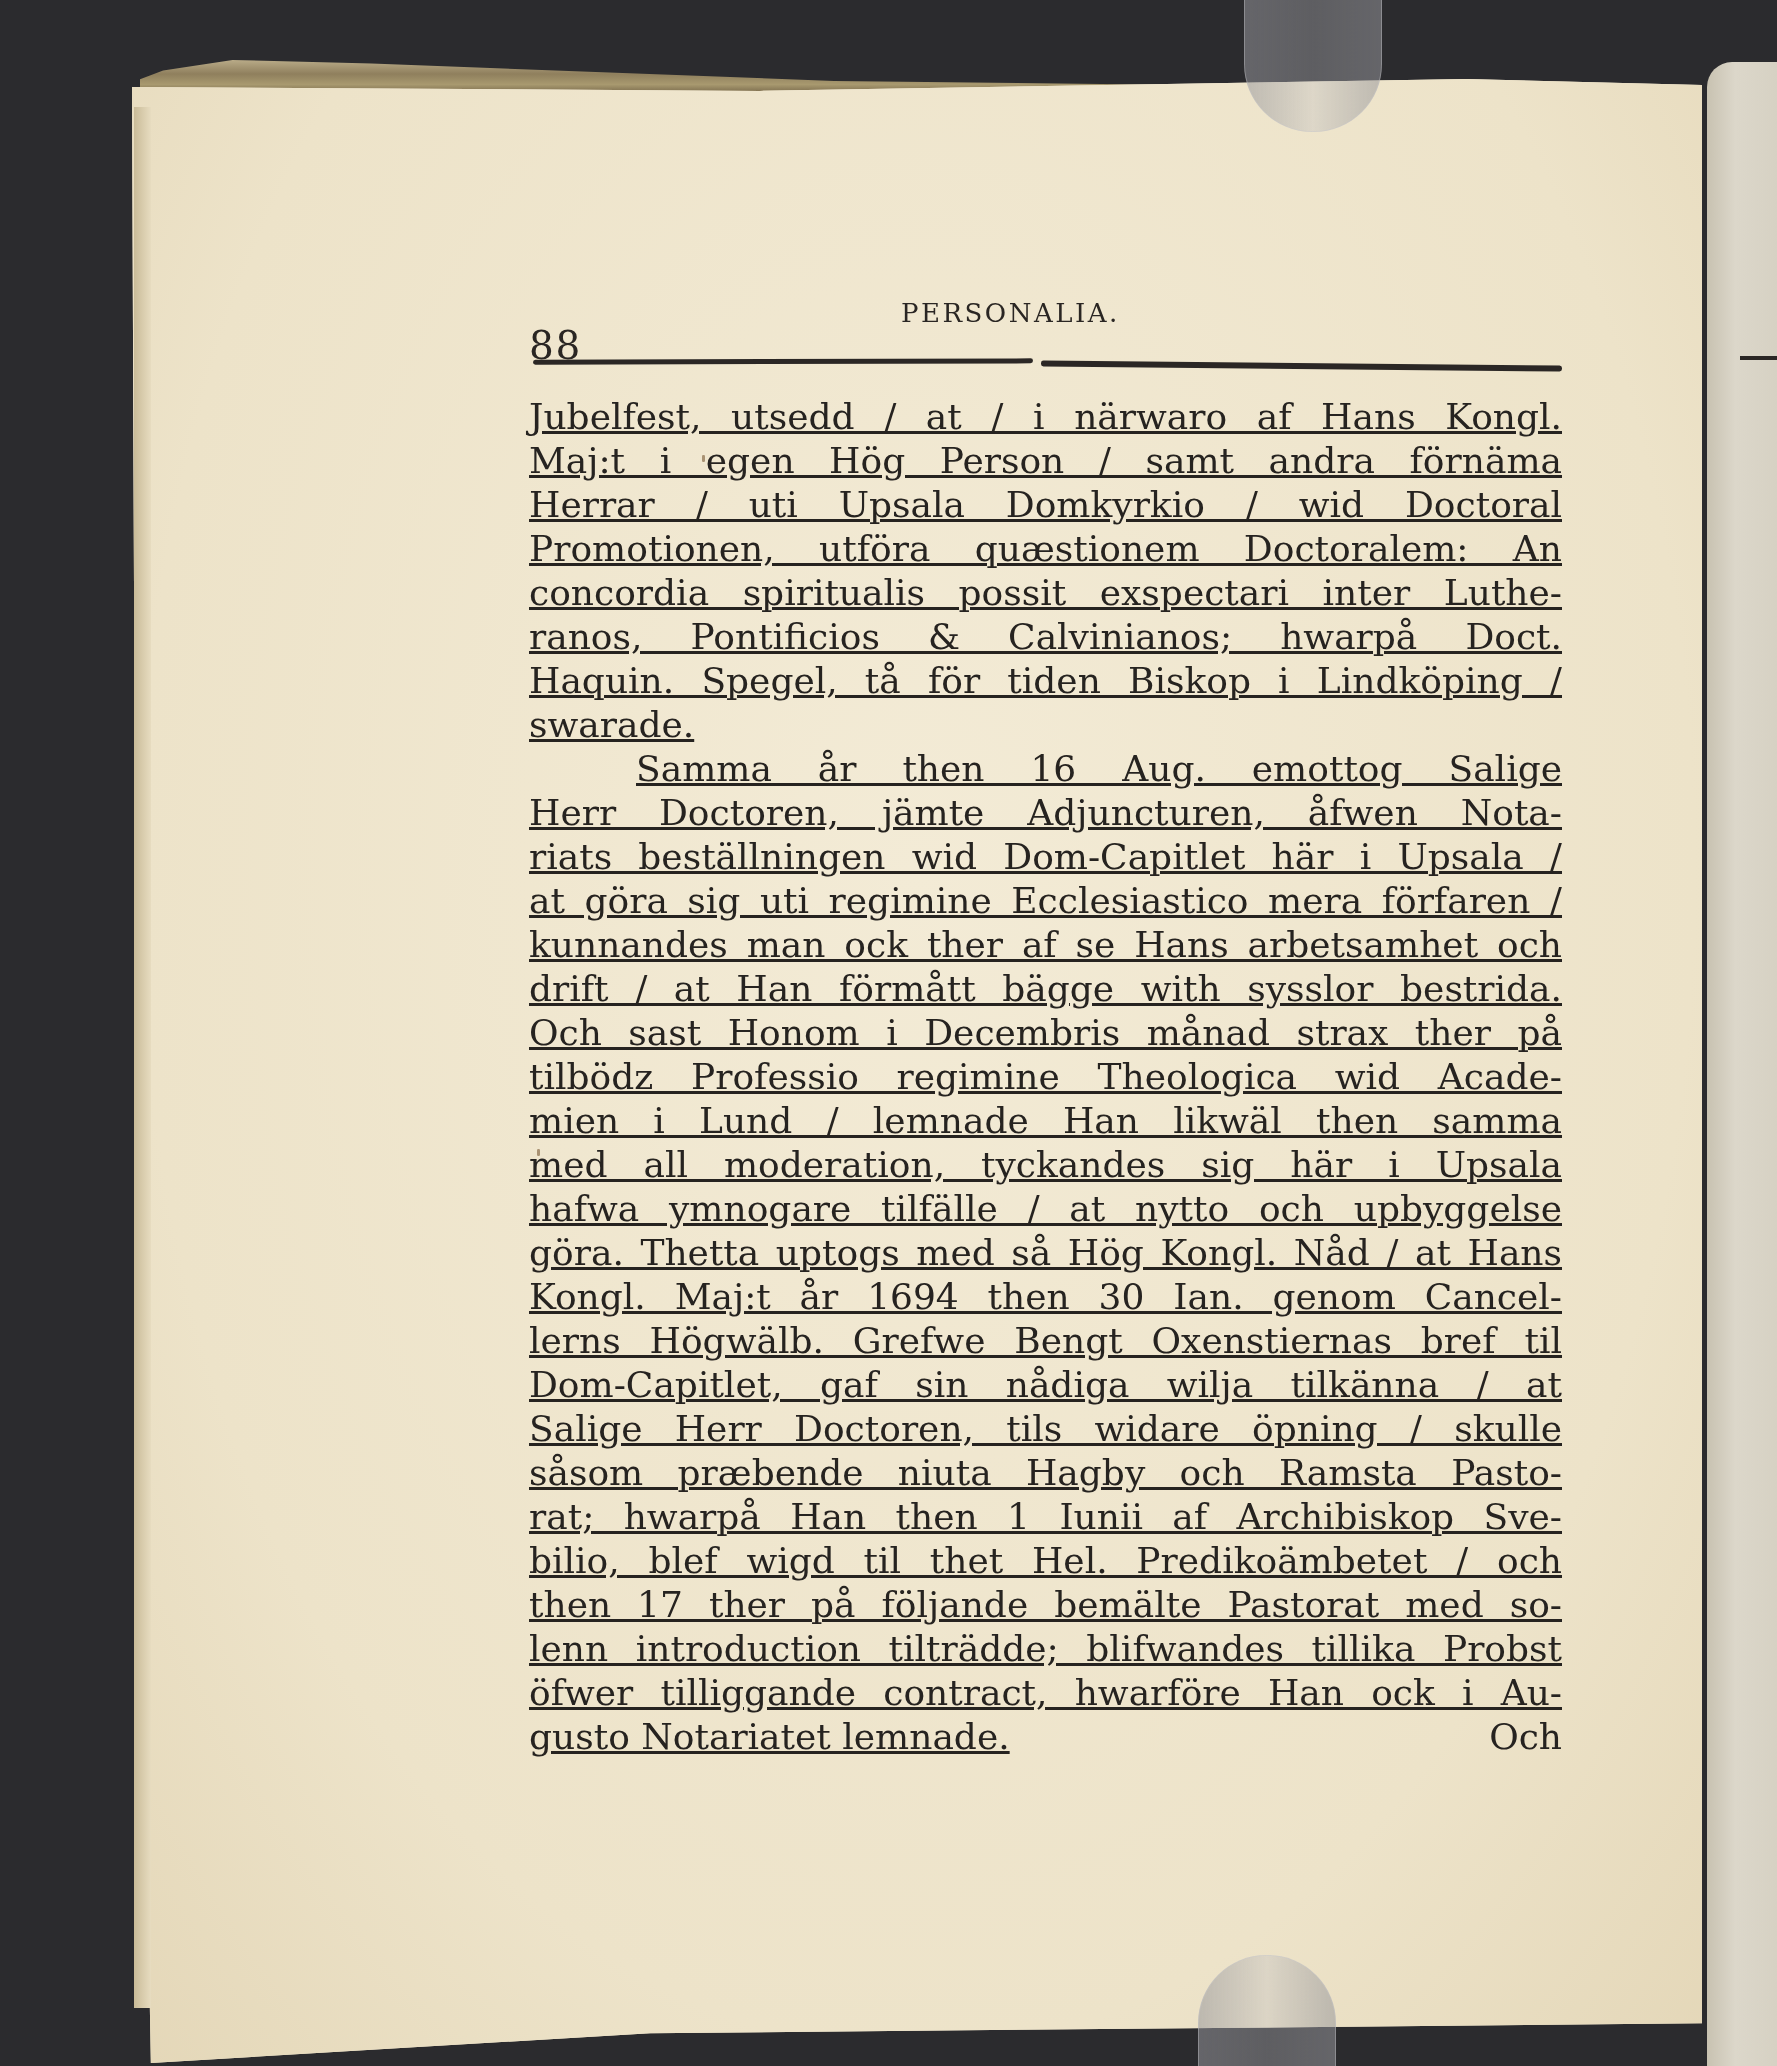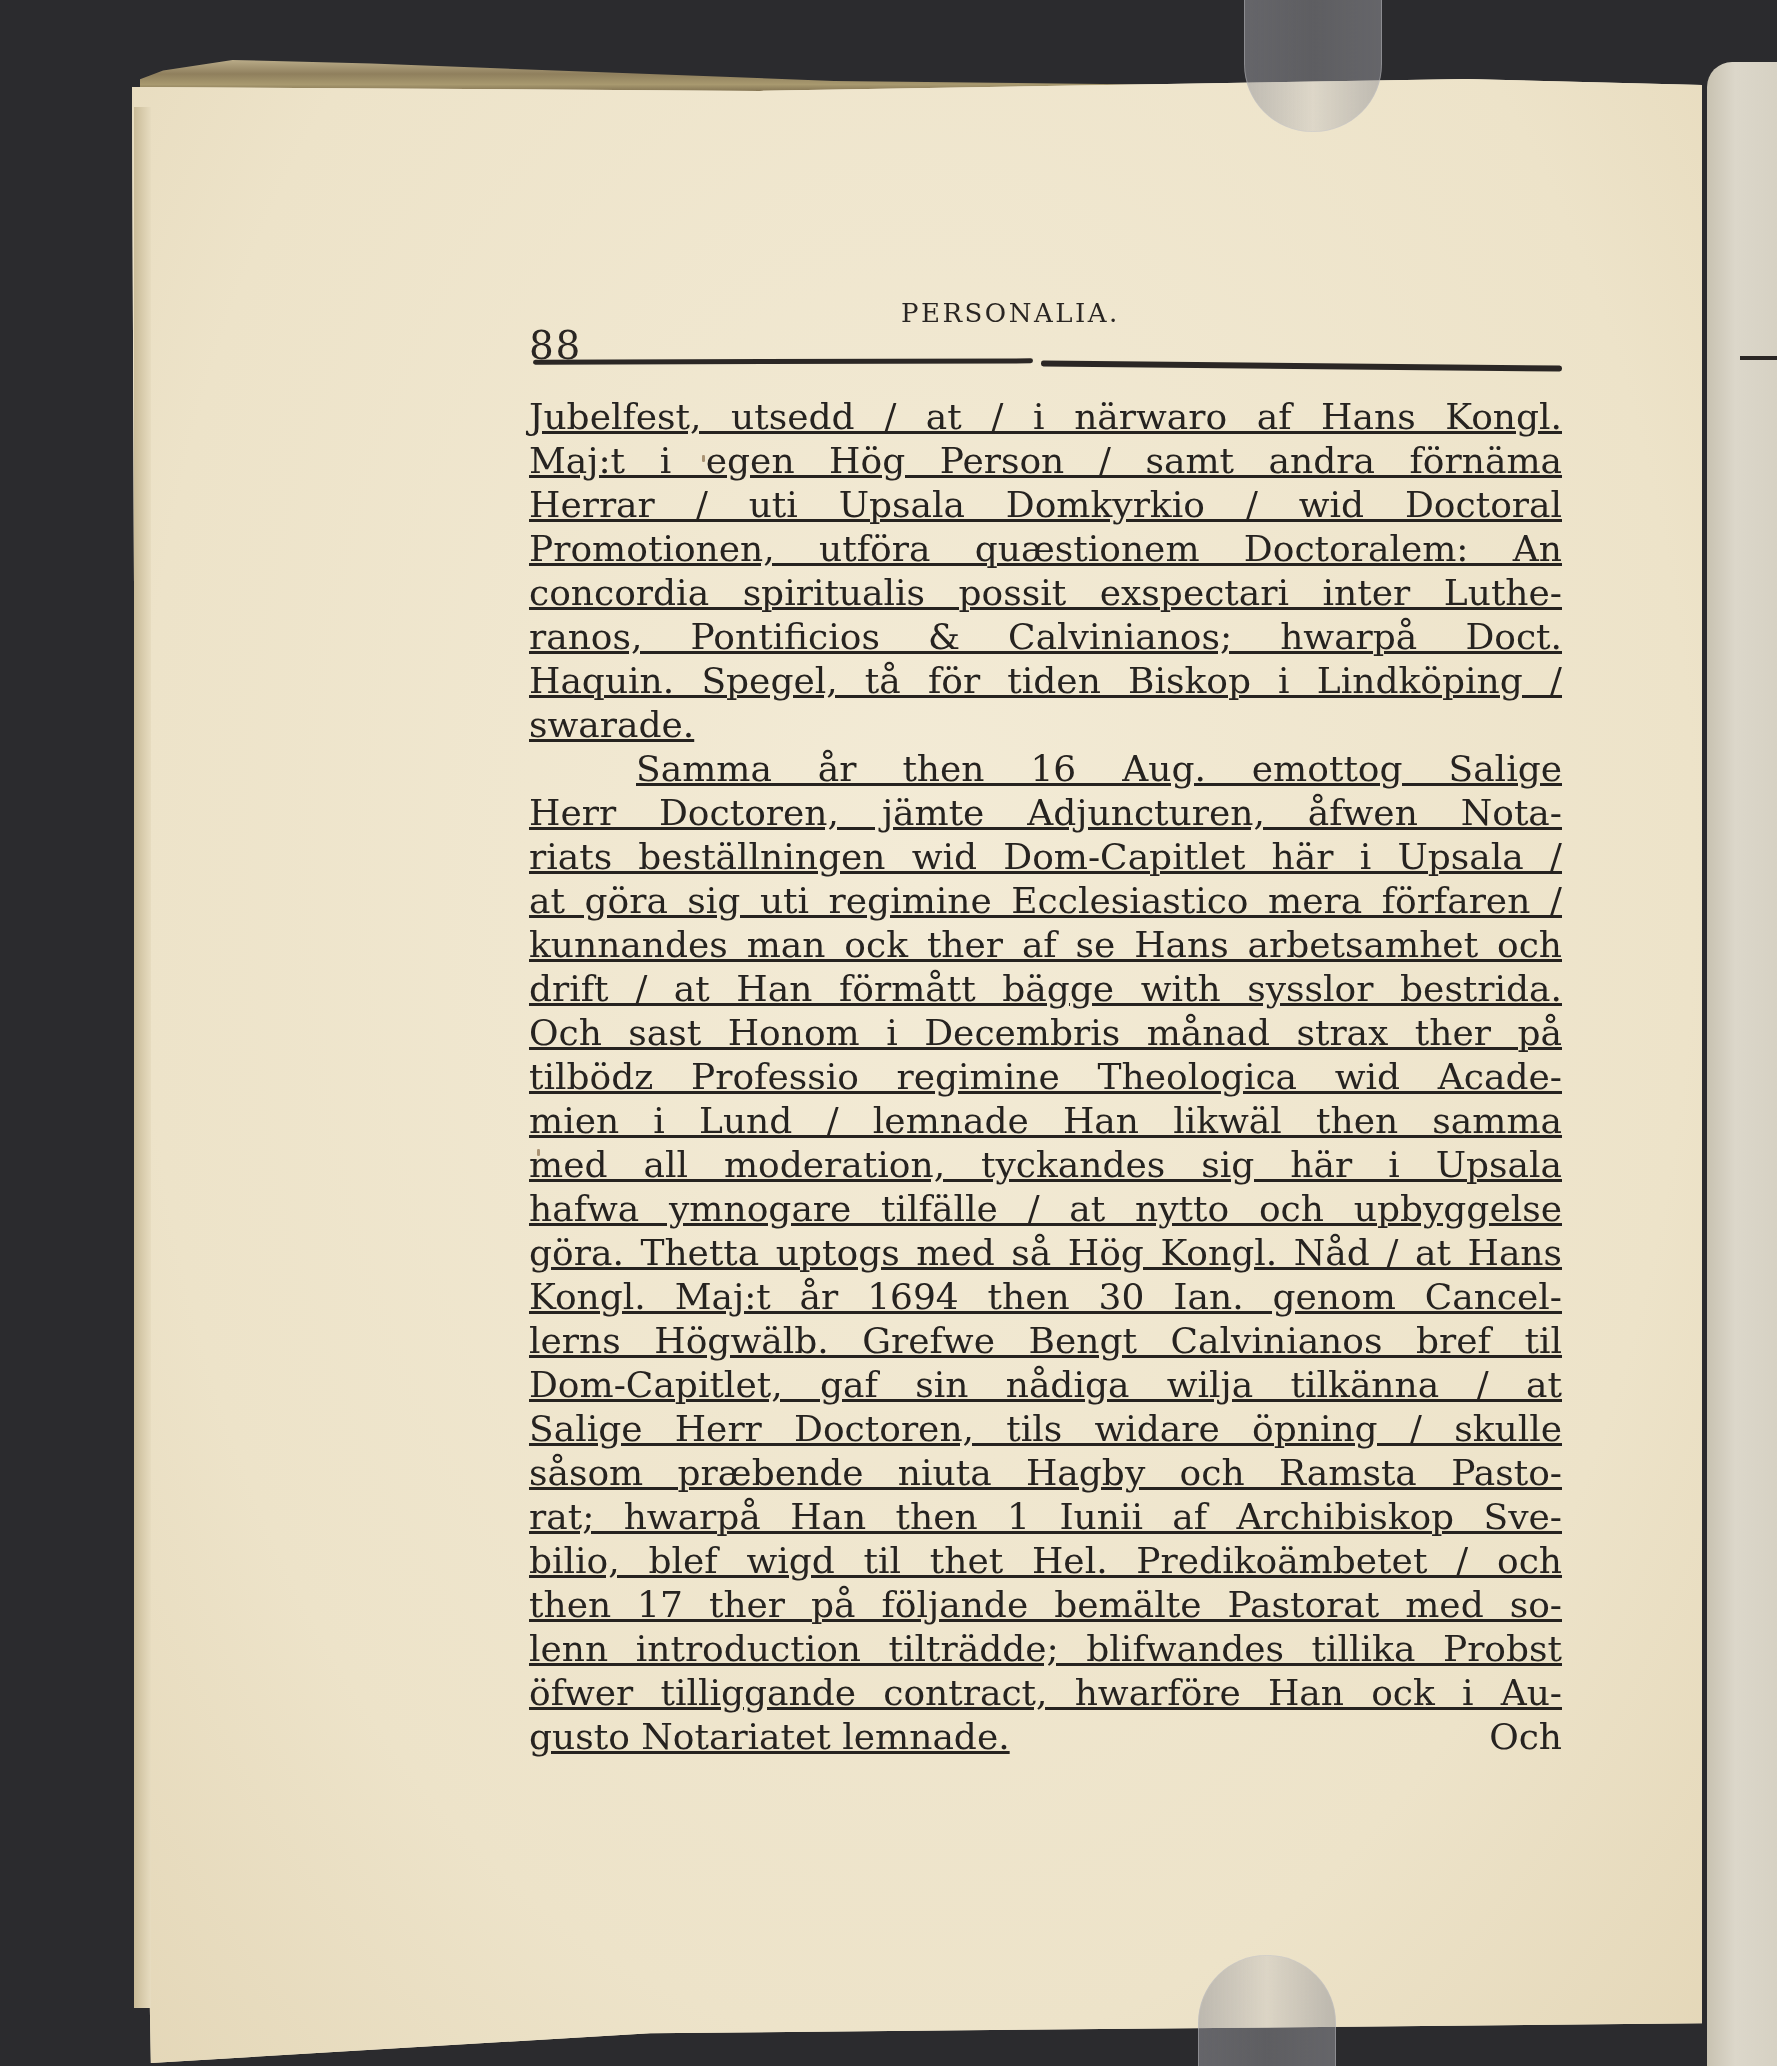--- a/index.html
+++ b/index.html
@@ -124,21 +124,21 @@
   <span class="line">at göra sig uti regimine Ecclesiastico mera förfaren /</span>
   <span class="line">kunnandes man ock ther af se Hans arbetsamhet och</span>
   <span class="line">drift / at Han förmått bägge with sysslor bestrida.</span>
   <span class="line">Och sast Honom i Decembris månad strax ther på</span>
   <span class="line">tilbödz Professio regimine Theologica wid Acade-</span>
   <span class="line">mien i Lund / lemnade Han likwäl then samma</span>
   <span class="line">med all moderation, tyckandes sig här i Upsala</span>
   <span class="line">hafwa ymnogare tilfälle / at nytto och upbyggelse</span>
   <span class="line">göra. Thetta uptogs med så Hög Kongl. Nåd / at Hans</span>
   <span class="line">Kongl. Maj:t år 1694 then 30 Ian. genom Cancel-</span>
-  <span class="line">lerns Högwälb. Grefwe Bengt Calvinianos bref til</span>
+  <span class="line">lerns Högwälb. Grefwe Bengt Oxenstiernas bref til</span>
   <span class="line">Dom-Capitlet, gaf sin nådiga wilja tilkänna / at</span>
   <span class="line">Salige Herr Doctoren, tils widare öpning / skulle</span>
   <span class="line">såsom præbende niuta Hagby och Ramsta Pasto-</span>
   <span class="line">rat; hwarpå Han then 1 Iunii af Archibiskop Sve-</span>
   <span class="line">bilio, blef wigd til thet Hel. Predikoämbetet / och</span>
   <span class="line">then 17 ther på följande bemälte Pastorat med so-</span>
   <span class="line">lenn introduction tilträdde; blifwandes tillika Probst</span>
   <span class="line">öfwer tilliggande contract, hwarföre Han ock i Au-</span>
   <span class="line catch">
     <span>gusto Notariatet lemnade.</span>

